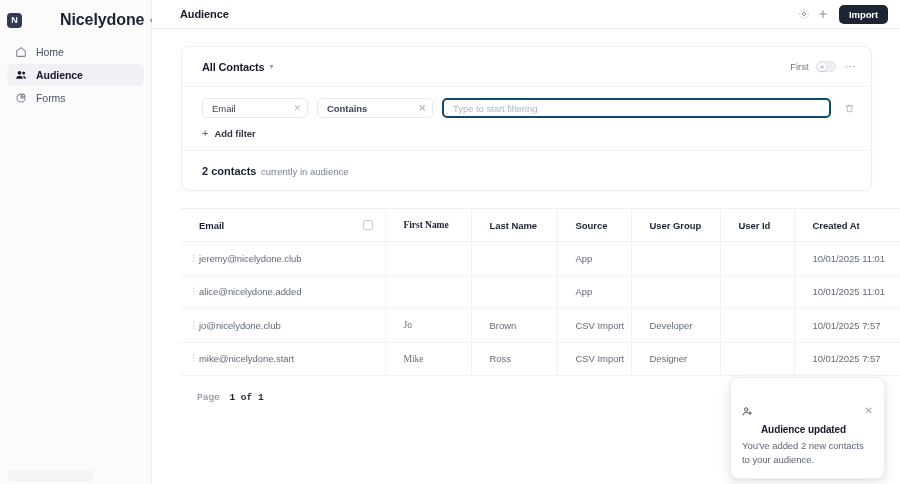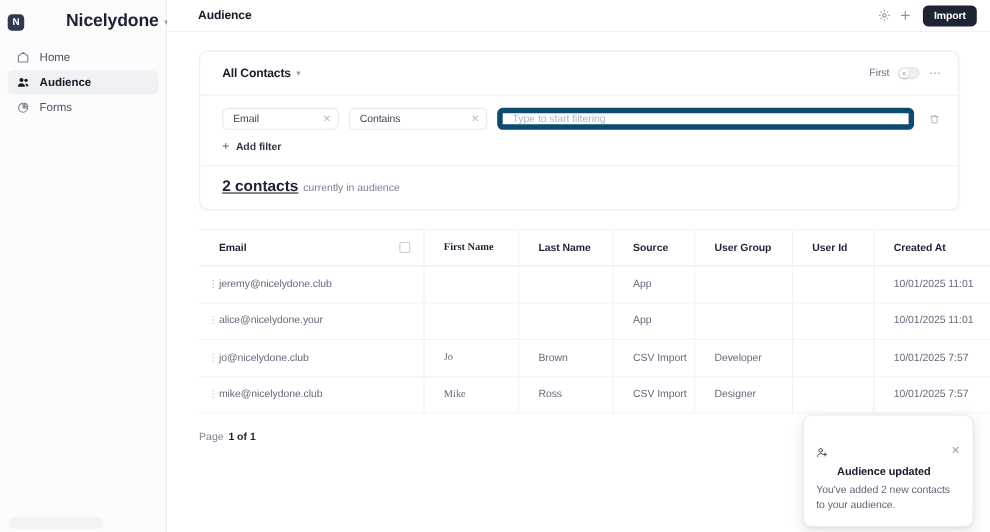--- a/index.html
+++ b/index.html
@@ -106,38 +106,38 @@
 
   .fc-divider { height: 1px; background: #f0f1f4; margin: 0 0px; }
 
   .filter-row { display: flex; align-items: center; gap: 9px; padding: 11px 13px 0 20px; }
   .pill {
     height: 20px; border: 1px solid #e7e8ec; border-radius: 5px;
     background: #fff; display: flex; align-items: center;
     padding: 0 6px 0 9px; gap: 6px;
   }
   .pill.w1 { width: 106px; }
-  .pill.w2 { width: 126px; }
+  .pill.w2 { width: 116px; font-weight: bold; }
   .pill-text { font-size: 9.5px; color: #3e4554; flex: 1; letter-spacing: -.05px; }
   .pill-x { color: #b5bac4; font-size: 9px; cursor: pointer; line-height: 1; }
   .filter-input {
-    flex: 1; height: 20px; border: 5px solid #0c4a6e; border-radius: 5px;
+    flex: 1; height: 20px; border: 2px solid #0c4a6e; border-radius: 5px;
     background: #fff; font-size: 9.5px; color: #3e4554;
     padding: 0 9px; outline: none; letter-spacing: -.05px;
     font-family: "Liberation Sans", sans-serif;
   }
   .filter-input::placeholder { color: #b0b5c0; }
   .trash { width: 18px; height: 18px; display: flex; align-items: center; justify-content: center; color: #b0b5c0; cursor: pointer; flex: 0 0 18px; }
 
   .add-filter { display: flex; align-items: center; gap: 6px; padding: 10px 0 11px 20px; cursor: pointer; }
   .add-filter .plus { color: #5b6173; font-size: 11px; line-height: 1; }
   .add-filter .lbl { font-size: 9.5px; color: #2f3646; font-weight: 600; letter-spacing: -.05px; }
 
   .count-row { padding: 10px 0 11px 20px; border-top: 1px solid #f0f1f4; }
-  .count-strong { font-size: 14px; font-weight: 700; color: #1d2233; text-decoration: underline; }
+  .count-strong { font-size: 11px; font-weight: 700; color: #1d2233; }
   .count-rest { font-size: 9.5px; color: #7a8191; }
 
   
   .table-wrap { margin: 17px 0 0 29px; overflow: hidden; }
   table { border-collapse: collapse; table-layout: fixed; width: 860px; }
   thead th {
     font-size: 9.5px; font-weight: 700; color: #1d2233;
     text-align: left; height: 33px; padding: 0 0 0 18px;
     border-top: 1px solid #edeef1; border-bottom: 1px solid #edeef1;
     border-right: 1px solid #f1f2f5;
@@ -162,21 +162,21 @@
 
   .th-email-inner { display: flex; align-items: center; width: 100%; padding-right: 12px; }
   .th-email-inner .sp { flex: 1; }
   .checkbox {
     width: 10px; height: 10px; border: 1px solid #c8ccd4; border-radius: 2px;
     background: #fff; cursor: pointer; flex: 0 0 10px;
   }
   .email-cell { display: flex; align-items: center; margin-left: -11px; }
   .kebab { width: 11px; color: #b5bac4; font-size: 9px; line-height: 1; text-align: center; letter-spacing: -.5px; cursor: pointer; flex: 0 0 11px; }
 
-  .pager { padding: 11px 0 0 0; margin-left: 29px; }
+  .pager { padding: 11px 0 0 0; margin-left: 45px; font-family: Liberation Mono, monospace; }
   .pager-lbl { font-size: 9.5px; color: #7a8191; }
   .pager-strong { font-size: 9.5px; color: #1d2233; font-weight: 700; }
 
   
   .toast {
     position: absolute; right: 15px; bottom: 5px;
     width: 155px; background: #ffffff;
     border: 1px solid #eceef1; border-radius: 8px;
     box-shadow: 0 4px 14px rgba(16,24,40,.10), 0 1px 3px rgba(16,24,40,.05);
     padding: 9px 11px 11px 11px;
@@ -339,21 +339,21 @@
               <td class="col-ln"></td>
               <td class="col-src">App</td>
               <td class="col-ug"></td>
               <td class="col-uid"></td>
               <td class="col-cat">10/01/2025 11:01</td>
             </tr>
             <tr>
               <td class="col-email">
                 <span class="email-cell">
                   <span class="kebab">⋮</span>
-                  <span>alice@nicelydone.your</span>
+                  <span>alice@nicelydone.added</span>
                 </span>
               </td>
               <td class="col-fn"></td>
               <td class="col-ln"></td>
               <td class="col-src">App</td>
               <td class="col-ug"></td>
               <td class="col-uid"></td>
               <td class="col-cat">10/01/2025 11:01</td>
             </tr>
             <tr>
@@ -367,21 +367,21 @@
               <td class="col-ln">Brown</td>
               <td class="col-src">CSV Import</td>
               <td class="col-ug">Developer</td>
               <td class="col-uid"></td>
               <td class="col-cat">10/01/2025 7:57</td>
             </tr>
             <tr>
               <td class="col-email">
                 <span class="email-cell">
                   <span class="kebab">⋮</span>
-                  <span>mike@nicelydone.club</span>
+                  <span>mike@nicelydone.start</span>
                 </span>
               </td>
               <td class="col-fn">Mike</td>
               <td class="col-ln">Ross</td>
               <td class="col-src">CSV Import</td>
               <td class="col-ug">Designer</td>
               <td class="col-uid"></td>
               <td class="col-cat">10/01/2025 7:57</td>
             </tr>
           </tbody>

